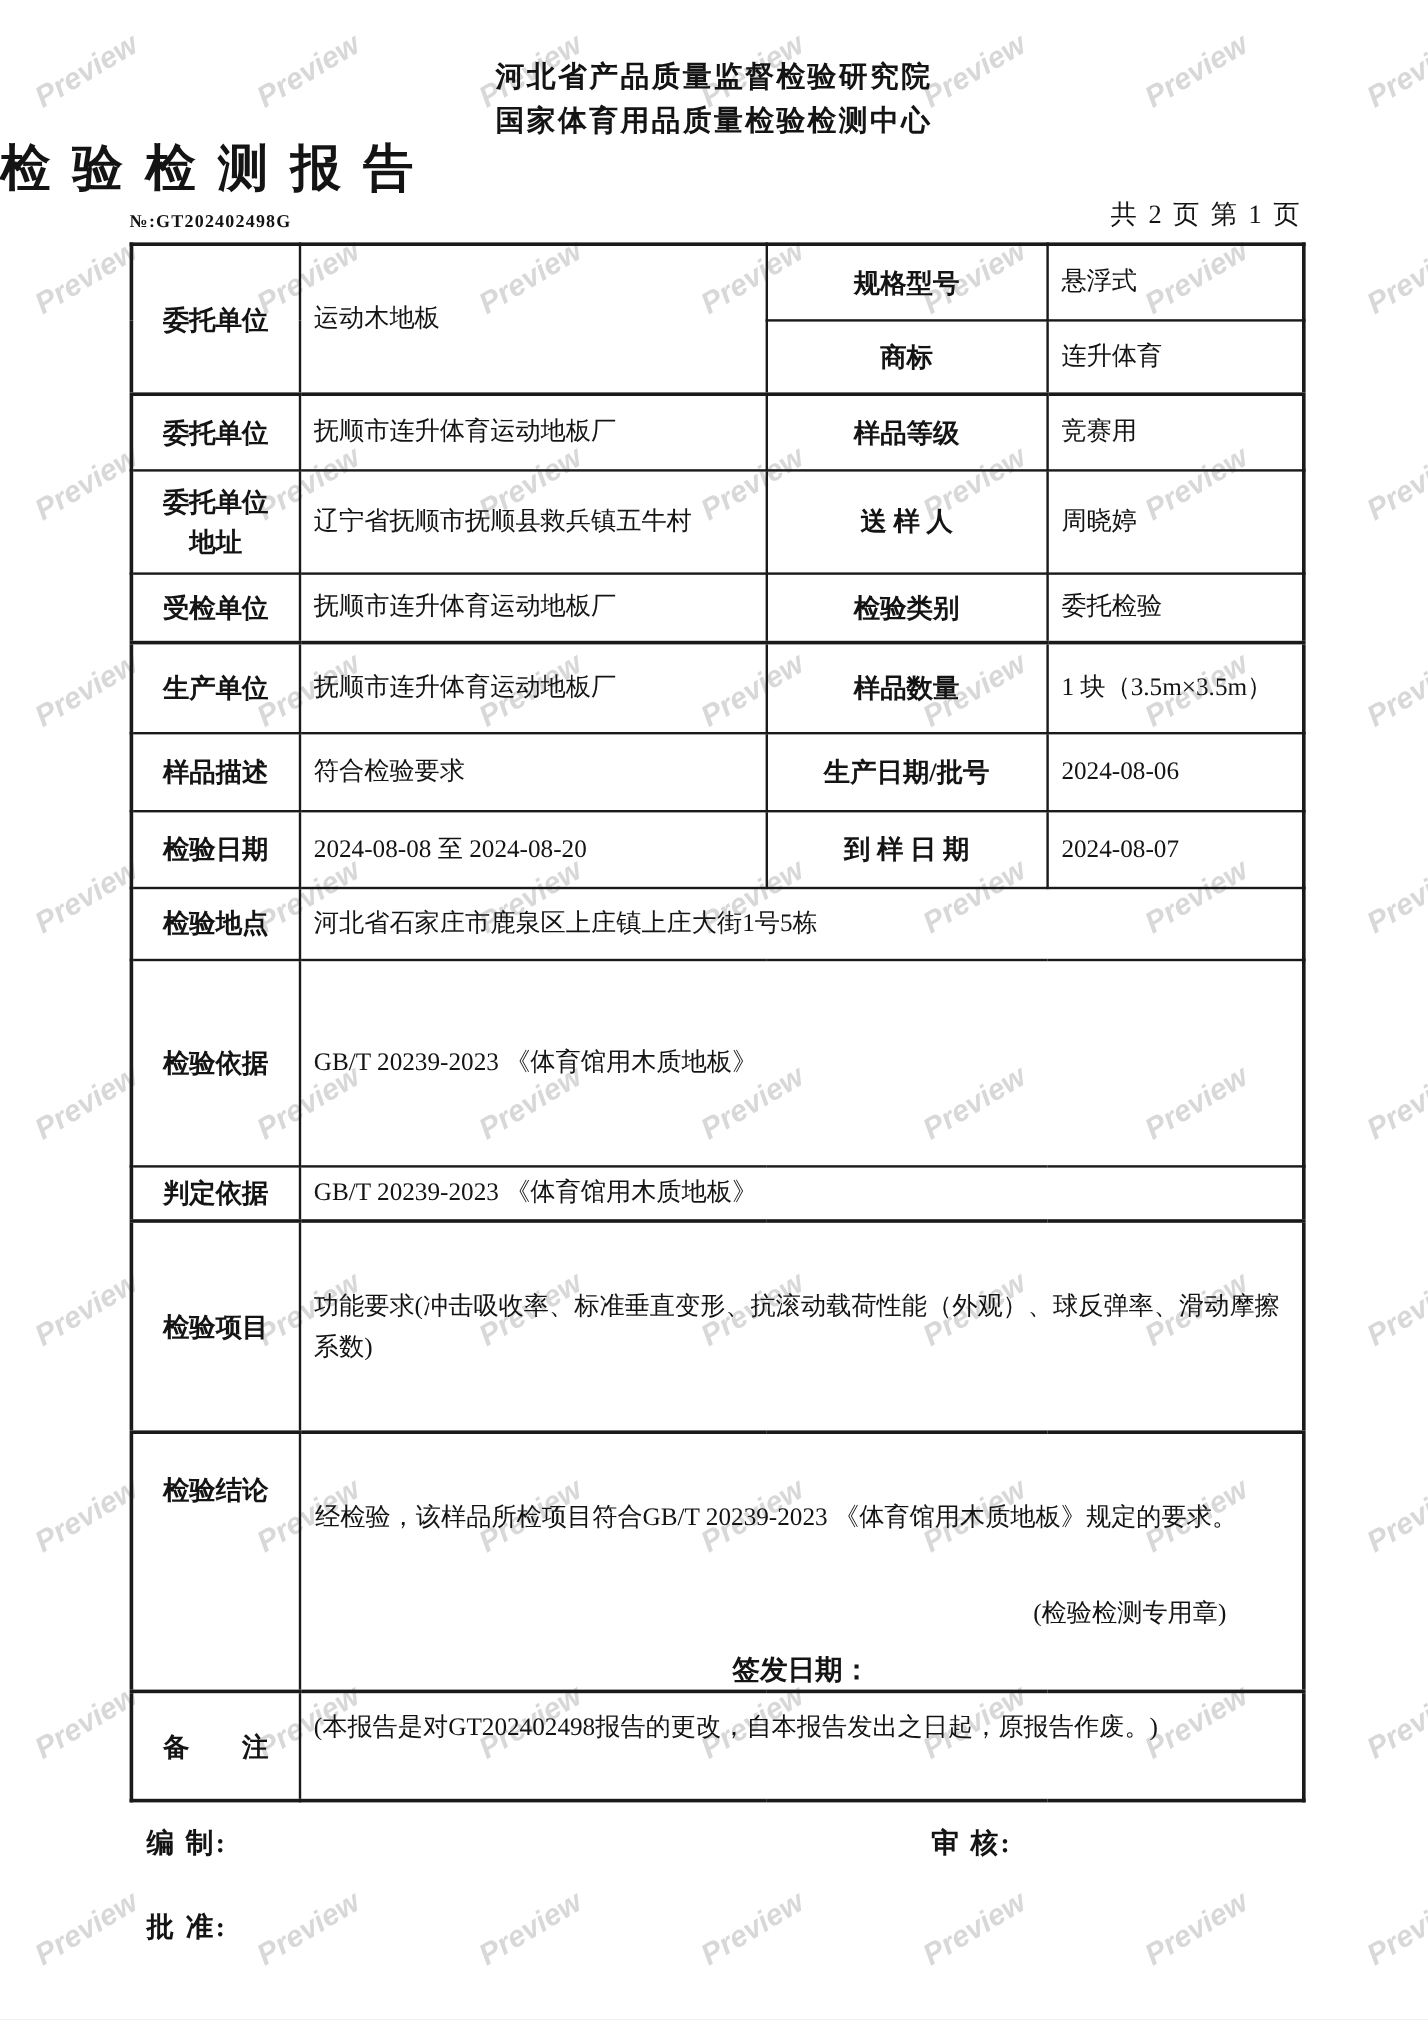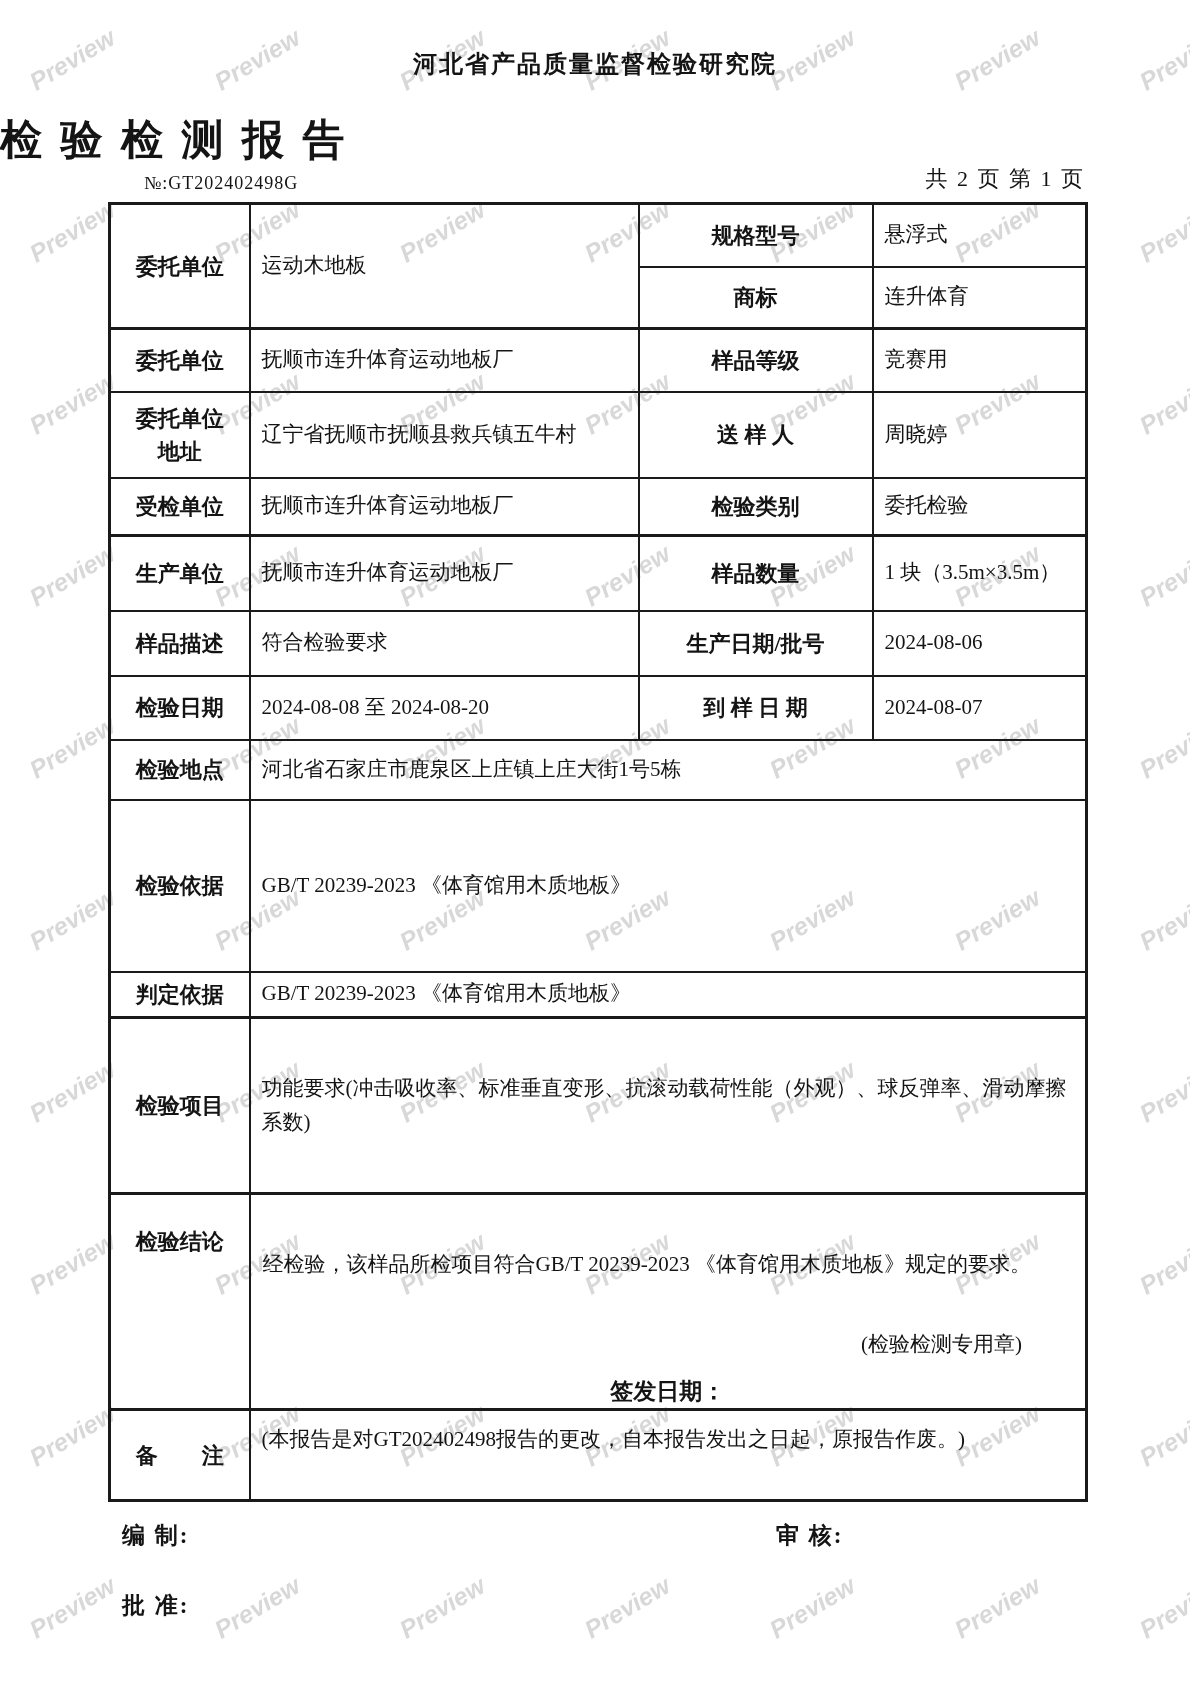--- a/index.html
+++ b/index.html
@@ -24,21 +24,21 @@
   .org-line1{top:48px;}
   .org-line2{top:84px;}
   .report-title{
     position:absolute;top:112px;left:0;width:100%;text-align:left;
     font-size:42px;font-weight:bold;letter-spacing:4px;
   }
   .meta-line{
     position:absolute;top:164px;left:108px;width:977px;
     display:flex;justify-content:space-between;align-items:flex-end;
   }
-  .report-no{font-size:18px;font-weight:normal;letter-spacing:1px;margin-left:36px;}
+  .report-no{font-size:15px;font-weight:bold;letter-spacing:1px;}
   .page-info{font-size:22px;letter-spacing:2px;}
   
   .report-table{
     position:absolute;top:202px;left:108px;width:977px;
     border-collapse:collapse;table-layout:fixed;
     border:3px solid #1a1a1a;
   }
   .report-table td{border:2px solid #1a1a1a;overflow:hidden;}
   td.lbl{
     font-weight:bold;font-size:22px;text-align:center;vertical-align:middle;
@@ -140,20 +140,21 @@
       <span class="wm" style="left: 395px; top: 1593px;">Preview</span>
       <span class="wm" style="left: 580px; top: 1593px;">Preview</span>
       <span class="wm" style="left: 765px; top: 1593px;">Preview</span>
       <span class="wm" style="left: 950px; top: 1593px;">Preview</span>
       <span class="wm" style="left: 1135px; top: 1593px;">Preview</span>
     </div>
 
   <div class="content">
 
     <div class="org-line1">河北省产品质量监督检验研究院</div>
+    <div class="org-line2">国家体育用品质量检验检测中心</div>
     <div class="report-title">检 验 检 测 报 告</div>
 
     <div class="meta-line">
       <span class="report-no">№:GT202402498G</span>
       <span class="page-info">共 2 页 第 1 页</span>
     </div>
 
     <table class="report-table">
       <colgroup>
         <col style="width:140px">

